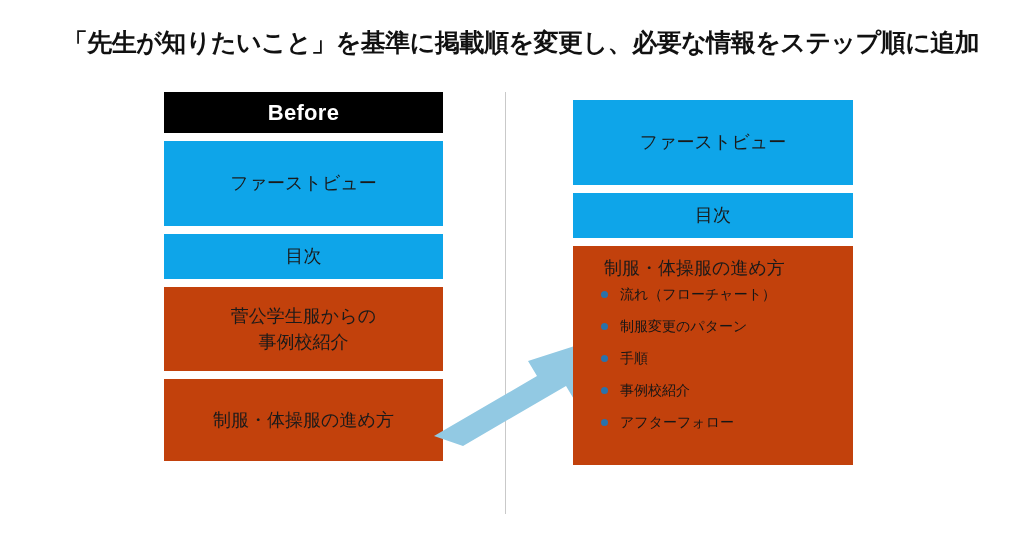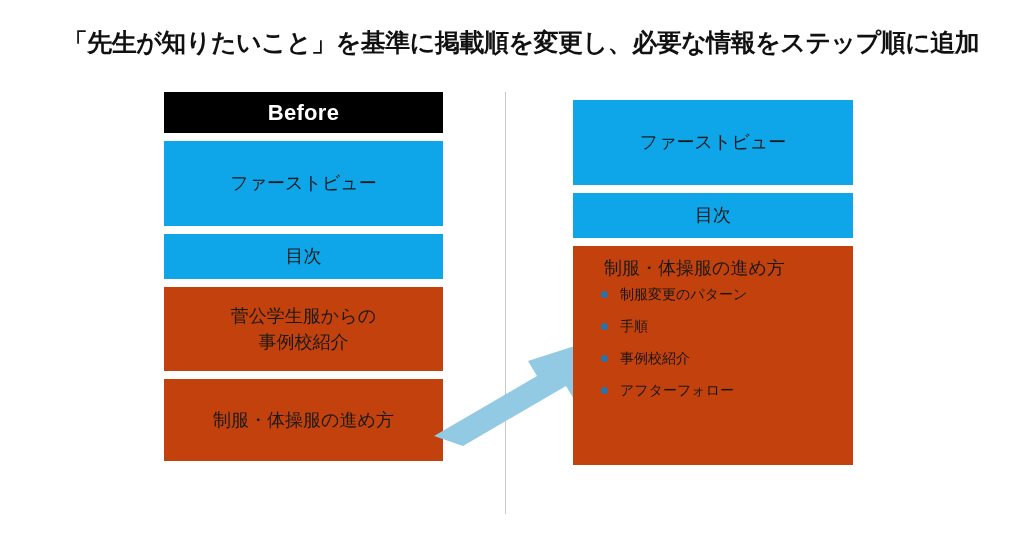--- a/index.html
+++ b/index.html
@@ -187,20 +187,24 @@
 
     <div class="panel gray p-toc">
       <span>目次</span>
     </div>
 
     <div class="panel blue p-steps">
       <div class="steps-title">制服・体操服の進め方</div>
       <ul class="steps-list">
         <li>
           <span class="bullet-dot"></span>
+          <span>流れ（フローチャート）</span>
+        </li>
+        <li>
+          <span class="bullet-dot"></span>
           <span>制服変更のパターン</span>
         </li>
         <li>
           <span class="bullet-dot"></span>
           <span>手順</span>
         </li>
         <li>
           <span class="bullet-dot"></span>
           <span>事例校紹介</span>
         </li>

